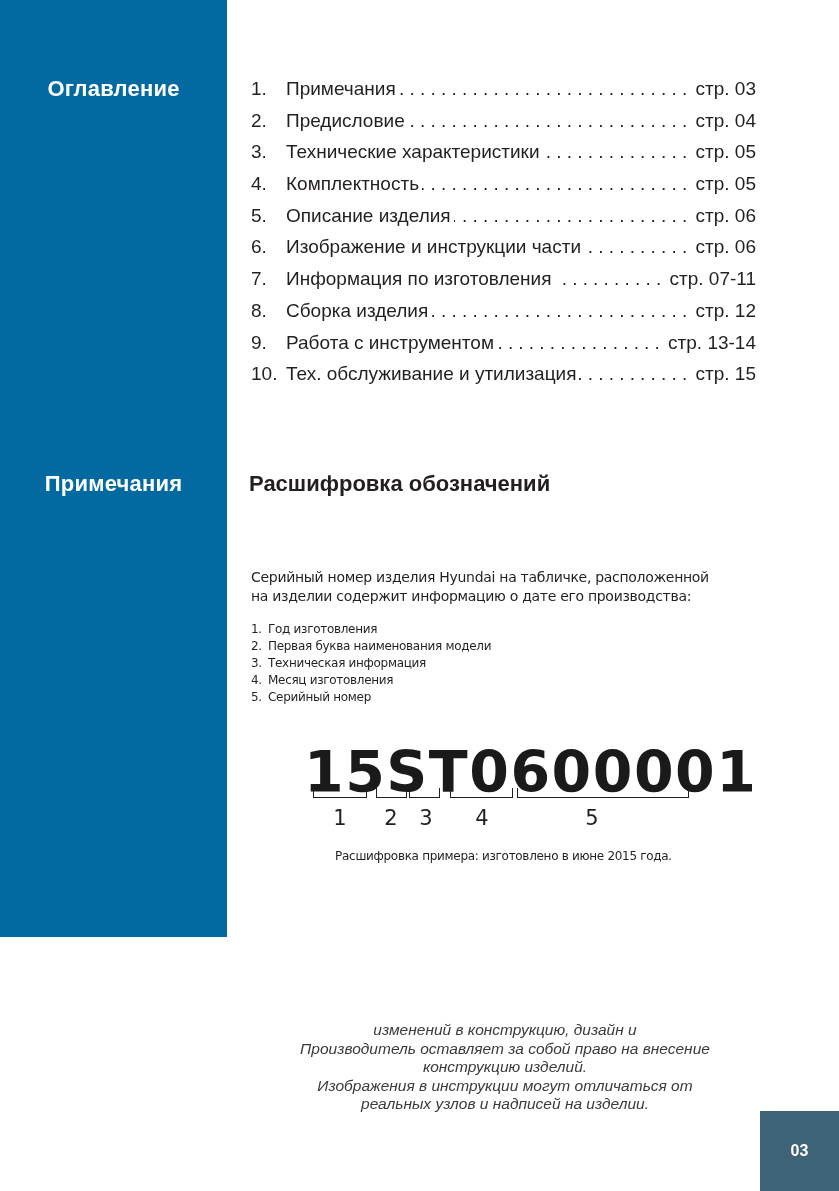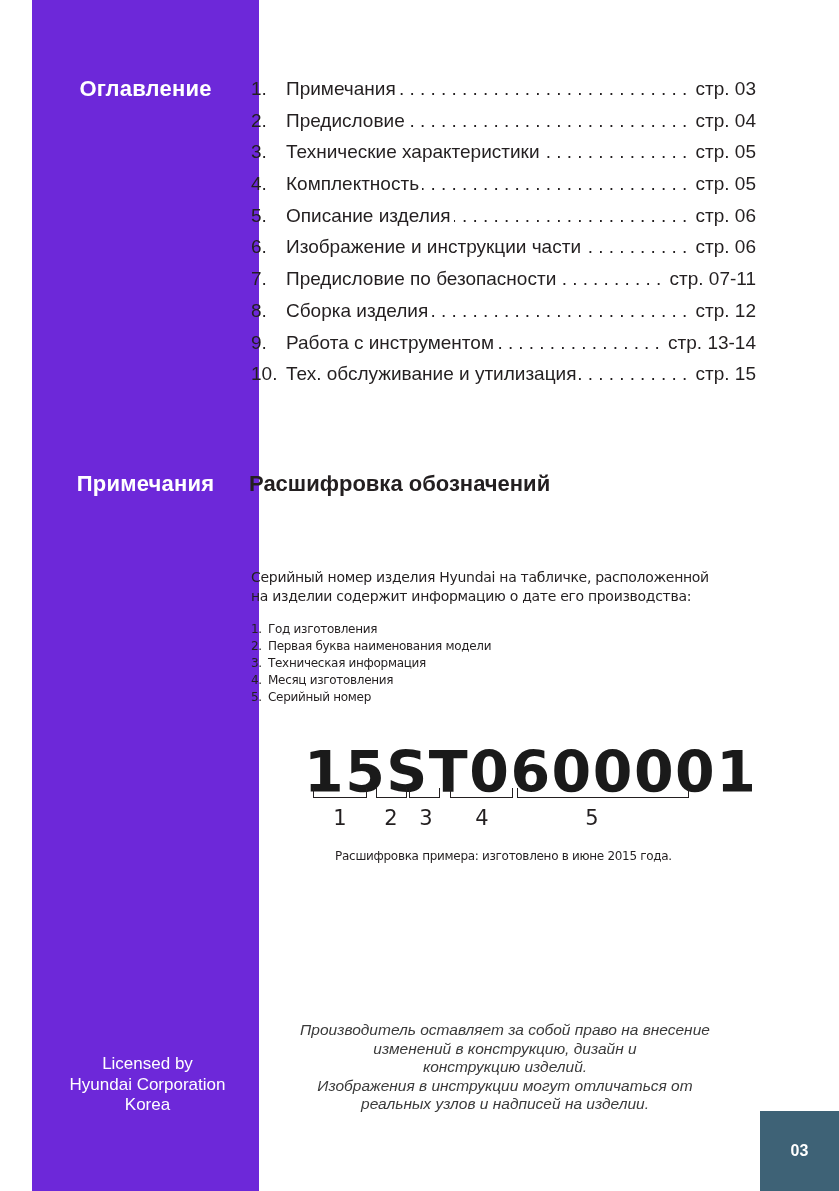--- a/index.html
+++ b/index.html
@@ -1,23 +1,22 @@
 <!DOCTYPE html>
 <html><head>
   <meta charset="utf-8">
   <style>
     html, body { margin: 0; padding: 0; }
     body {
       width: 839px; height: 1191px; position: relative; overflow: hidden;
       background: #ffffff; font-family: "Liberation Sans", sans-serif; color: #231f20;
     }
     .sidebar {
-      position: absolute; left: 0; top: 0; width: 227px; height: 1191px;
-      background: #6d28d9;
-      margin-left: 32px;
+      position: absolute; left: 0; top: 0; width: 227px; height: 937px;
+      background: #0369a1;
     }
     .side-heading {
       position: absolute; left: 0; width: 227px; text-align: center;
       color: #ffffff; font-weight: bold; font-size: 22px; letter-spacing: 0.2px;
     }
     .side-heading.toc { top: 76px; }
     .side-heading.notes { top: 471px; }
     .licensed {
       position: absolute; left: 0; top: 1054px; width: 231px; text-align: center;
       color: #ffffff; font-size: 17px; line-height: 20.5px;
@@ -120,21 +119,21 @@
     <span class="toc-page">стр. 06</span>
   </div>
   <div class="toc-row">
     <span class="toc-num">6.</span>
     <span class="toc-title">Изображение и инструкции части</span>
     <span class="toc-dots">.....................................................</span>
     <span class="toc-page">стр. 06</span>
   </div>
   <div class="toc-row">
     <span class="toc-num">7.</span>
-    <span class="toc-title">Предисловие по безопасности</span>
+    <span class="toc-title">Информация по изготовления</span>
     <span class="toc-dots">.....................................................</span>
     <span class="toc-page">стр. 07-11</span>
   </div>
   <div class="toc-row">
     <span class="toc-num">8.</span>
     <span class="toc-title">Сборка изделия</span>
     <span class="toc-dots">.....................................................</span>
     <span class="toc-page">стр. 12</span>
   </div>
   <div class="toc-row">
@@ -176,20 +175,20 @@
 
 <div class="bracket-label" style="left:330px;width:20px;">1</div>
 <div class="bracket-label" style="left:381px;width:20px;">2</div>
 <div class="bracket-label" style="left:416px;width:20px;">3</div>
 <div class="bracket-label" style="left:472px;width:20px;">4</div>
 <div class="bracket-label" style="left:582px;width:20px;">5</div>
 
 <div class="example">Расшифровка примера: изготовлено в июне 2015 года.</div>
 
 <div class="disclaimer">
+  <div>изменений в конструкцию, дизайн и</div>
   <div>Производитель оставляет за собой право на внесение</div>
-  <div>изменений в конструкцию, дизайн и</div>
   <div>конструкцию изделий.</div>
   <div>Изображения в инструкции могут отличаться от</div>
   <div>реальных узлов и надписей на изделии.</div>
 </div>
 
 <div class="page-box">03</div>
 
 </body></html>

